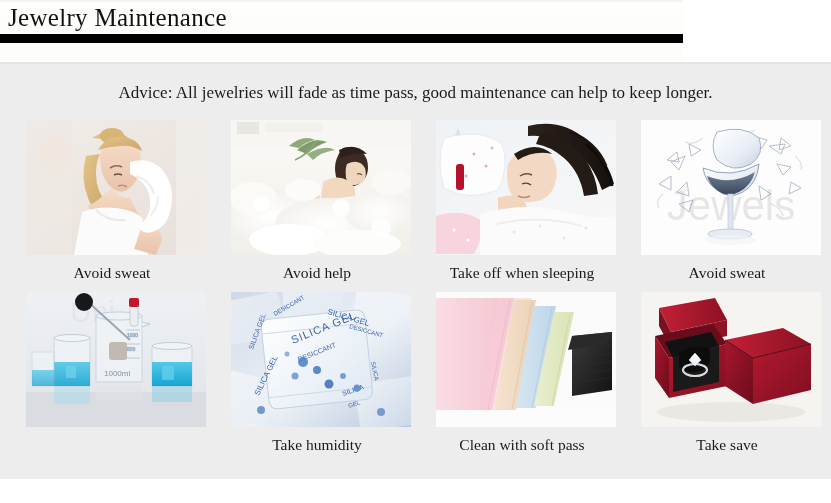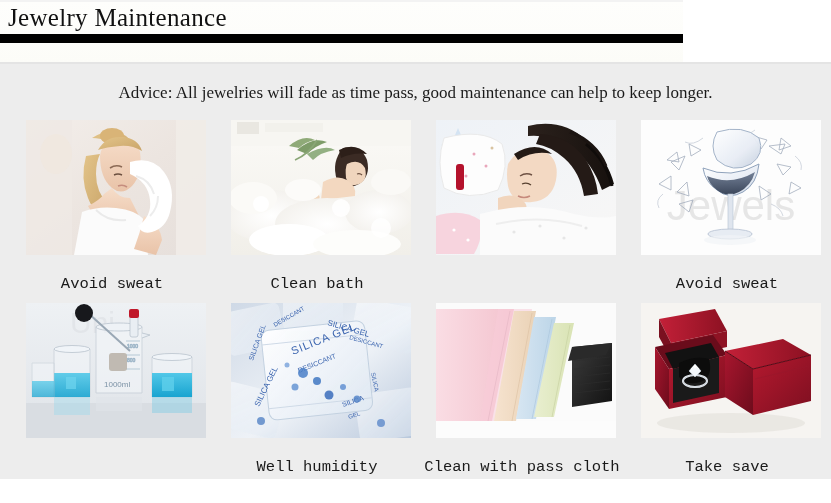--- a/index.html
+++ b/index.html
@@ -108,27 +108,27 @@
   .thumb {
     width: 180px;
     height: 135px;
     overflow: hidden;
     position: relative;
     background: #0369a1;
     margin-left: 8px;
   }
   .thumb svg { display: block; width: 180px; height: 135px; }
   .caption {
-    margin-top: 19px;
+    margin-top: 8px;
     font-size: 15.5px;
     line-height: 20px;
     color: #1a1a1a;
     text-align: center;
     white-space: nowrap;
-    font-family: Liberation Mono, monospace;
+    font-family: Liberation Serif, serif;
   }
 
   
   .wm {
     position: absolute;
     left: 0; top: 0;
     width: 100%; height: 100%;
     pointer-events: none;
   }
 
@@ -248,21 +248,21 @@
               <ellipse cx="22" cy="78" rx="24" ry="16" fill="#fbfaf7"></ellipse>
               <ellipse cx="72" cy="70" rx="18" ry="11" fill="#fcfbf9"></ellipse>
               <ellipse cx="160" cy="62" rx="20" ry="13" fill="#faf9f6"></ellipse>
               <ellipse cx="58" cy="120" rx="40" ry="16" fill="#ffffff"></ellipse>
               <ellipse cx="126" cy="124" rx="44" ry="14" fill="#fdfdfb"></ellipse>
               <circle cx="30" cy="84" r="8" fill="#ffffff" opacity="0.9"></circle>
               <circle cx="110" cy="88" r="9" fill="#ffffff" opacity="0.85"></circle>
               <circle cx="150" cy="108" r="10" fill="#ffffff" opacity="0.8"></circle>
             </svg>
           </div>
-          <div class="caption">Clean bath</div>
+          <div class="caption">Avoid help</div>
         </div>
 
         <div class="cell">
           <div class="thumb">
             <svg viewBox="0 0 180 135" xmlns="http://www.w3.org/2000/svg">
               <defs>
                 <linearGradient id="slBg" x1="0" y1="0" x2="1" y2="1">
                   <stop offset="0%" stop-color="#eef2f7"></stop>
                   <stop offset="100%" stop-color="#f8f7f6"></stop>
                 </linearGradient>
@@ -300,20 +300,21 @@
               <path d="M62 78 q14 -6 24 2 q8 6 2 14 l-26 6z" fill="#f1d5bd"></path>
 
               <path d="M44 94 q48 -14 94 0 q26 6 42 2 l0 39 -136 0z" fill="#fbfbfb"></path>
               <path d="M60 104 q46 -10 86 2" stroke="#eeeeee" stroke-width="2" fill="none"></path>
               <circle cx="78" cy="112" r="1.6" fill="#e6e6e6"></circle>
               <circle cx="104" cy="106" r="1.6" fill="#e6e6e6"></circle>
               <circle cx="128" cy="118" r="1.6" fill="#e6e6e6"></circle>
               <circle cx="150" cy="108" r="1.6" fill="#e6e6e6"></circle>
             </svg>
           </div>
+          <div class="caption">Take off when sleeping</div>
         </div>
 
         <div class="cell">
           <div class="thumb">
             <svg viewBox="0 0 180 135" xmlns="http://www.w3.org/2000/svg">
               <defs>
                 <linearGradient id="glassG" x1="0" y1="0" x2="1" y2="1">
                   <stop offset="0%" stop-color="#ffffff"></stop>
                   <stop offset="60%" stop-color="#e8edf5"></stop>
                   <stop offset="100%" stop-color="#c5cfdf"></stop>
@@ -470,21 +471,21 @@
               <circle cx="86" cy="78" r="4" fill="#3f77c2" opacity="0.85"></circle>
               <circle cx="64" cy="84" r="3.5" fill="#5c8ed1" opacity="0.8"></circle>
               <circle cx="98" cy="92" r="4.5" fill="#3a6cbb" opacity="0.85"></circle>
               <circle cx="112" cy="84" r="3" fill="#5a8bd0" opacity="0.8"></circle>
               <circle cx="56" cy="62" r="2.5" fill="#6d9bd8" opacity="0.75"></circle>
               <circle cx="126" cy="96" r="3.5" fill="#4d80c6" opacity="0.8"></circle>
               <circle cx="30" cy="118" r="4" fill="#3f74bf" opacity="0.7"></circle>
               <circle cx="150" cy="120" r="4" fill="#4a7cc4" opacity="0.7"></circle>
             </svg>
           </div>
-          <div class="caption">Well humidity</div>
+          <div class="caption">Take humidity</div>
         </div>
 
         <div class="cell">
           <div class="thumb">
             <svg viewBox="0 0 180 135" xmlns="http://www.w3.org/2000/svg">
               <defs>
                 <linearGradient id="pinkC" x1="0" y1="0" x2="1" y2="0">
                   <stop offset="0%" stop-color="#fadde4"></stop>
                   <stop offset="100%" stop-color="#f3c3ce"></stop>
                 </linearGradient>
@@ -526,21 +527,21 @@
                 <path d="M138 90 L174 86"></path>
               </g>
 
               <path d="M74 8 L52 118" stroke="#e7b9c7" stroke-width="1" opacity="0.7"></path>
               <path d="M96 10 L76 118" stroke="#dcc0a2" stroke-width="1" opacity="0.6"></path>
               <path d="M116 16 L96 116" stroke="#a9c5dd" stroke-width="1" opacity="0.6"></path>
               <path d="M134 22 L116 114" stroke="#c5cf9e" stroke-width="1" opacity="0.6"></path>
               <rect x="0" y="118" width="180" height="17" fill="#fcfcfc"></rect>
             </svg>
           </div>
-          <div class="caption">Clean with pass cloth</div>
+          <div class="caption">Clean with soft pass</div>
         </div>
 
         <div class="cell">
           <div class="thumb">
             <svg viewBox="0 0 180 135" xmlns="http://www.w3.org/2000/svg">
               <defs>
                 <linearGradient id="redBox" x1="0" y1="0" x2="1" y2="1">
                   <stop offset="0%" stop-color="#a8162e"></stop>
                   <stop offset="100%" stop-color="#6d0c1c"></stop>
                 </linearGradient>

